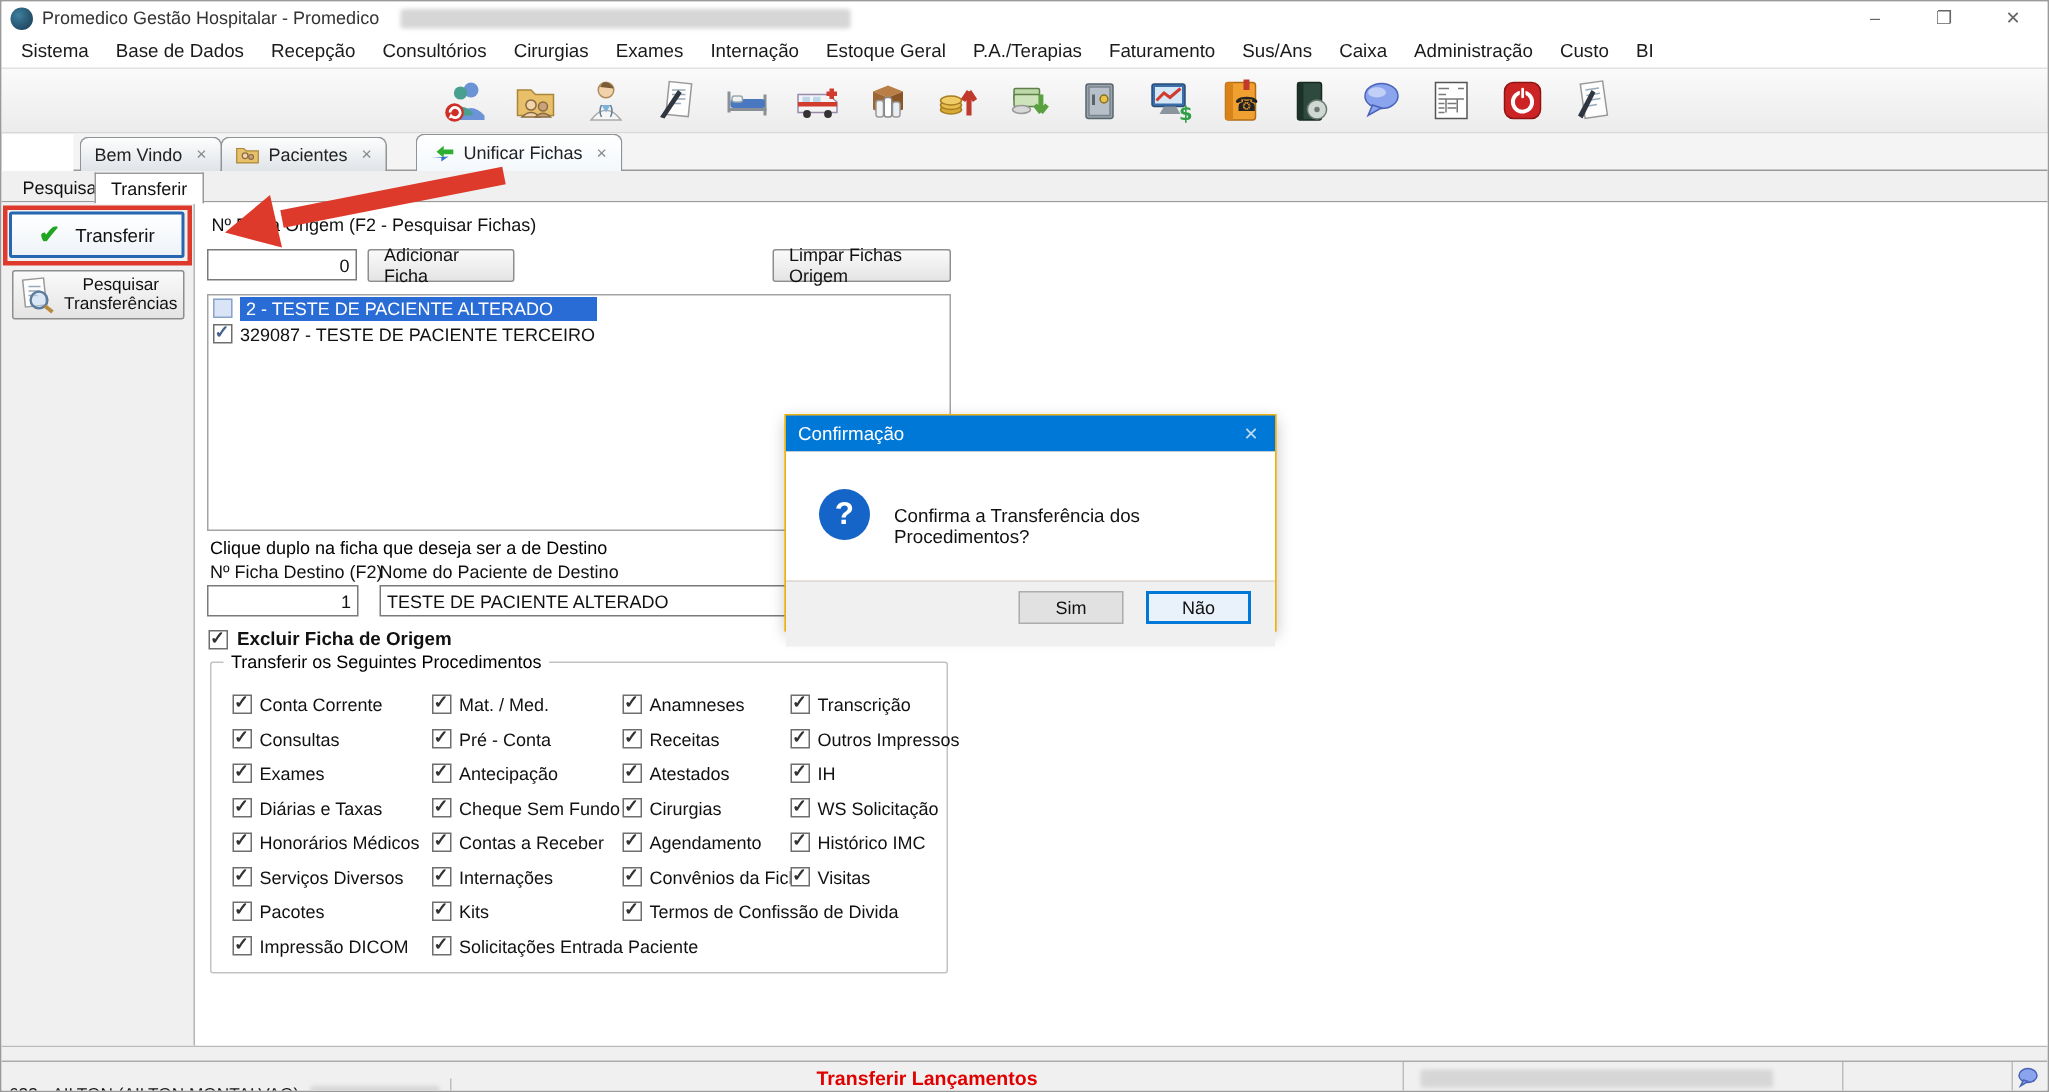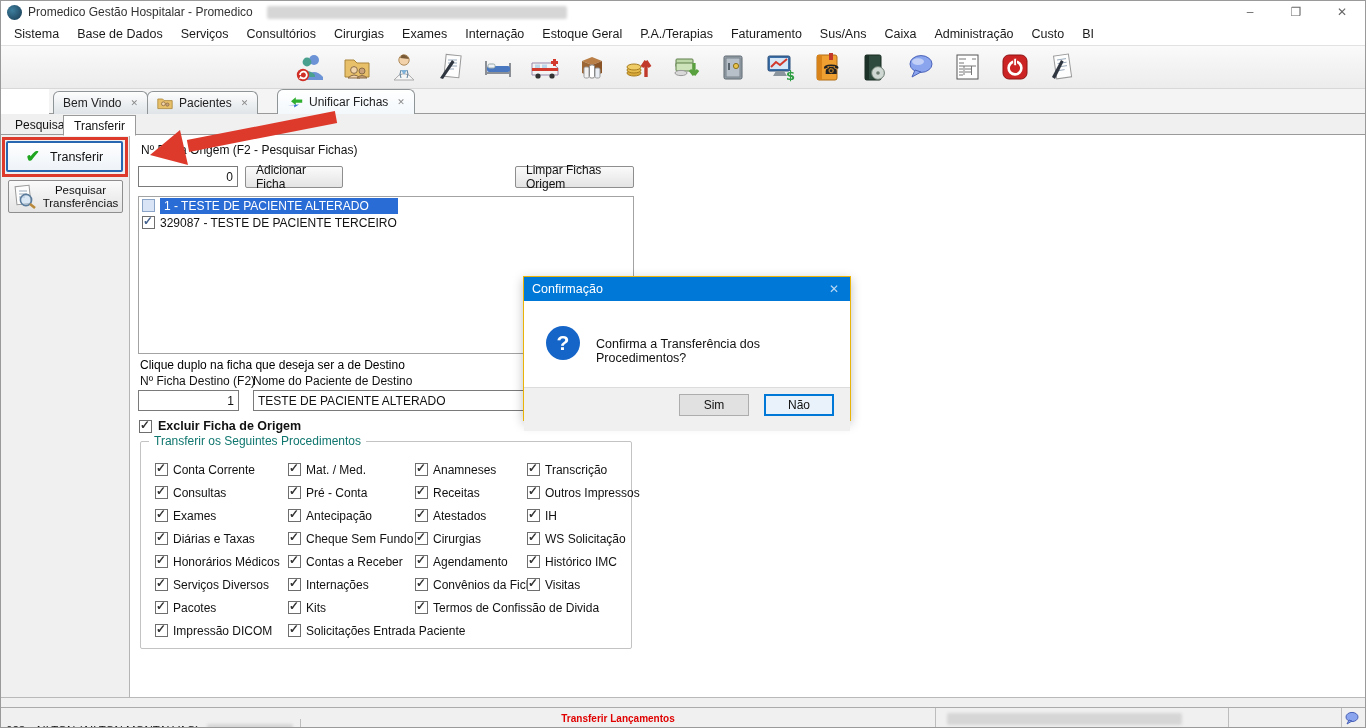--- a/index.html
+++ b/index.html
@@ -58,21 +58,21 @@
   .cbx { width:13px; height:13px; border:1px solid #6e6e6e; background:#fff; position:relative; flex:0 0 13px; }
   .cbx.sel { background:#d9e4f6; border-color:#8aa4c8; }
   .cbx.ck::after { content:"✓"; position:absolute; left:0px; top:-3px; font-size:12px; font-weight:bold; color:#44618d; }
   .lrow .selbg { background:#2a6cd5; color:#fff; padding:1px 4px; width:238px; }
 
   .hint-red { position:absolute; left:9px; top:223px; font-size:12px; color:#000000; }
   .excluir { position:absolute; left:8px; top:284px; display:flex; align-items:center; gap:6px; font-size:12.5px; font-weight:bold;text-align:right; }
   .excluir .cbx.ck::after { color:#333; }
 
   .group { position:absolute; left:9px; top:306px; width:492px; height:208px; border:1px solid #c3c3c3; border-radius:2px; }
-  .group .legend { position:absolute; left:8px; top:-8px; background:#fff; padding:0 5px; font-size:12px; color:#0f766e; }
+  .group .legend { position:absolute; left:8px; top:-8px; background:#fff; padding:0 5px; font-size:12px; color:#000000; }
   .grid { display:grid; grid-template-columns:133px 127px 112px 1fr; grid-auto-rows:23px; padding:16px 0 0 14px; }
   .cb { display:flex; align-items:center; gap:5px; font-size:12px; white-space:nowrap; }
   .cb .cbx.ck::after { color:#333; }
   .span2 { grid-column:3 / 5;text-align:center; }
   .span2b { grid-column:2 / 4; }
 
   
   .ann-arrow { position:absolute; left:135px; top:100px; z-index:6; pointer-events:none; }
 
   
@@ -85,21 +85,21 @@
   .dlg-footer { height:44px; background:#f0f0f0; border-top:1px solid #dcdcdc; position:relative; }
   .dbtn { position:absolute; top:6px; width:70px; height:22px; background:#e1e1e1; border:1px solid #adadad; font-size:12px; display:flex; align-items:center; justify-content:center; }
   .dbtn.yes { left:155px; }
   .dbtn.no { left:240px; border:2px solid #0078d7; background:#e9f2fb; }
 
   
   .gapstrip { position:absolute; left:0; top:697px; width:100%; height:9px; background:#f0f0f0; }
   .statusbar { position:absolute; left:0; top:706px; width:100%; height:22px; background:#f0f0f0; border-top:1px solid #ababab; font-size:11.5px; }
   .sb-sec { position:absolute; top:0; height:100%; border-right:1px solid #bdbdbd; display:flex; align-items:center; padding:0 5px; }
   .sb1 { left:0; width:300px; gap:8px;margin-top:11px; }
-  .sb2 { left:300px; width:635px; justify-content:center; color:#e00000; font-weight:bold; font-size:10px;text-align:center; }
+  .sb2 { left:300px; width:635px; justify-content:center; color:#e00000; font-weight:bold; font-size:13px;text-align:center; }
   .sb3 { left:935px; width:293px; }
   .sb4 { left:1228px; width:113px; }
   .sb-icon { position:absolute; right:5px; top:2px; }
   .statusbar .redact { width:86px; height:12px; }
   .sb3 .redact { width:235px; margin-left:6px; }
 </style>
 </head>
 <body>
 
 <div id="app">
@@ -111,21 +111,21 @@
     <div class="wincontrols">
       <div class="wc">–</div>
       <div class="wc">❐</div>
       <div class="wc">✕</div>
     </div>
   </div>
 
   <div class="menubar">
     <span class="mi">Sistema</span>
     <span class="mi">Base de Dados</span>
-    <span class="mi">Serviços</span>
+    <span class="mi">Recepção</span>
     <span class="mi">Consultórios</span>
     <span class="mi">Cirurgias</span>
     <span class="mi">Exames</span>
     <span class="mi">Internação</span>
     <span class="mi">Estoque Geral</span>
     <span class="mi">P.A./Terapias</span>
     <span class="mi">Faturamento</span>
     <span class="mi">Sus/Ans</span>
     <span class="mi">Caixa</span>
     <span class="mi">Administração</span>
@@ -330,21 +330,21 @@
 
     <div class="main">
       <div class="lbl" style="left:10px;top:8px;">Nº Ficha Origem (F2 - Pesquisar Fichas)</div>
       <input class="inp num" style="left: 7px; top: 31px; width: 100px; height: 21px;" value="0">
       <div class="btn pbtn" style="left:114px;top:31px;width:98px;">Adicionar Ficha</div>
       <div class="btn pbtn" style="left:384px;top:31px;width:119px;">Limpar Fichas Origem</div>
 
       <div class="listbox">
         <div class="lrow">
           <span class="cbx sel"></span>
-          <span class="selbg">1 - TESTE DE PACIENTE ALTERADO</span>
+          <span class="selbg">2 - TESTE DE PACIENTE ALTERADO</span>
         </div>
         <div class="lrow">
           <span class="cbx ck"></span>
           <span>329087 - TESTE DE PACIENTE TERCEIRO</span>
         </div>
       </div>
 
       <div class="hint-red">Clique duplo na ficha que deseja ser a de Destino</div>
       <div class="lbl" style="left:9px;top:239px;">Nº Ficha Destino (F2)</div>
       <div class="lbl" style="left:122px;top:239px;">Nome do Paciente de Destino</div>

